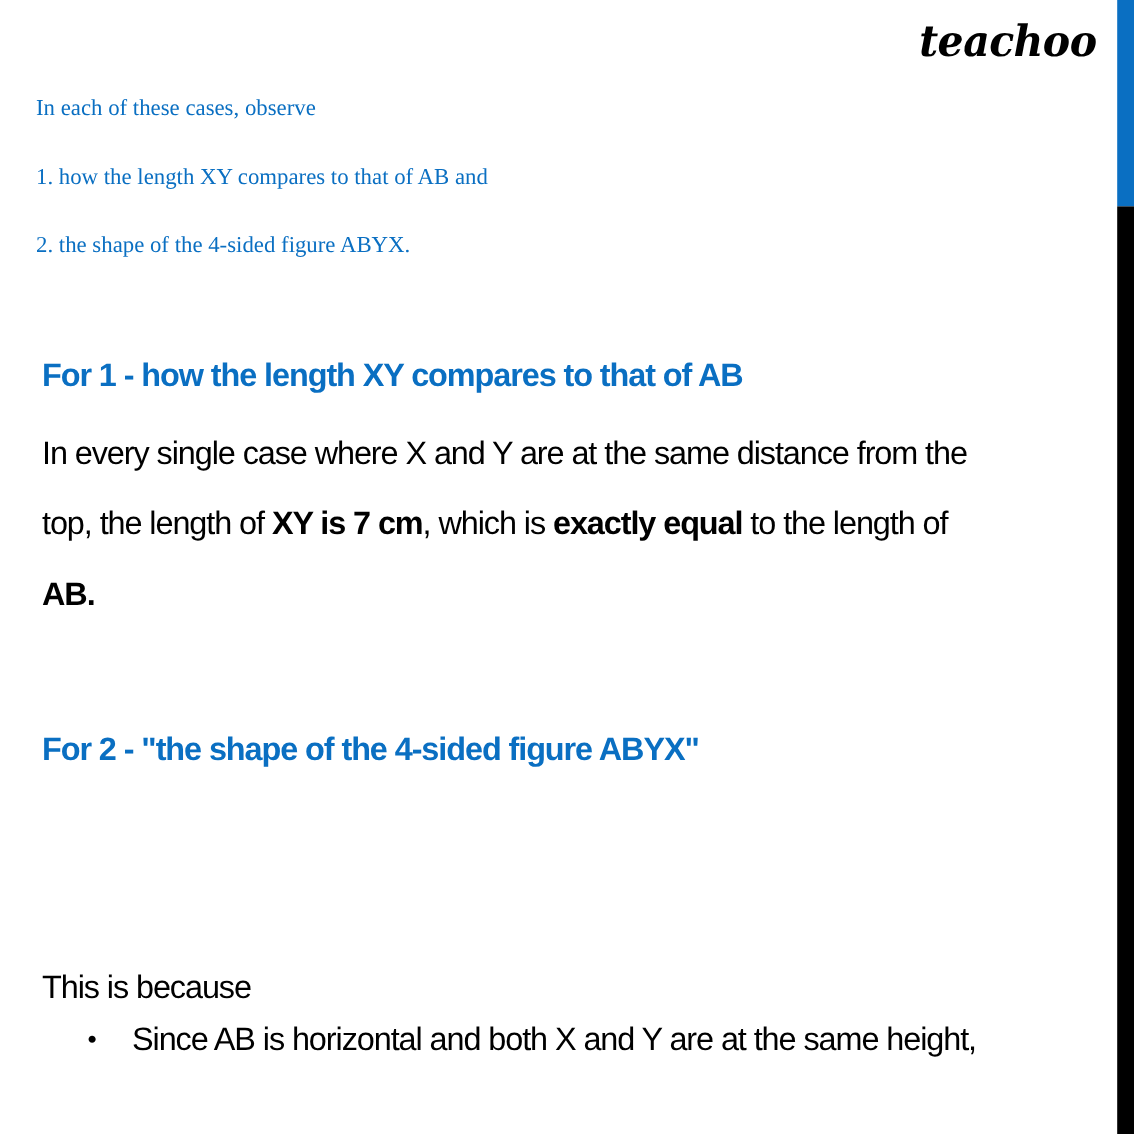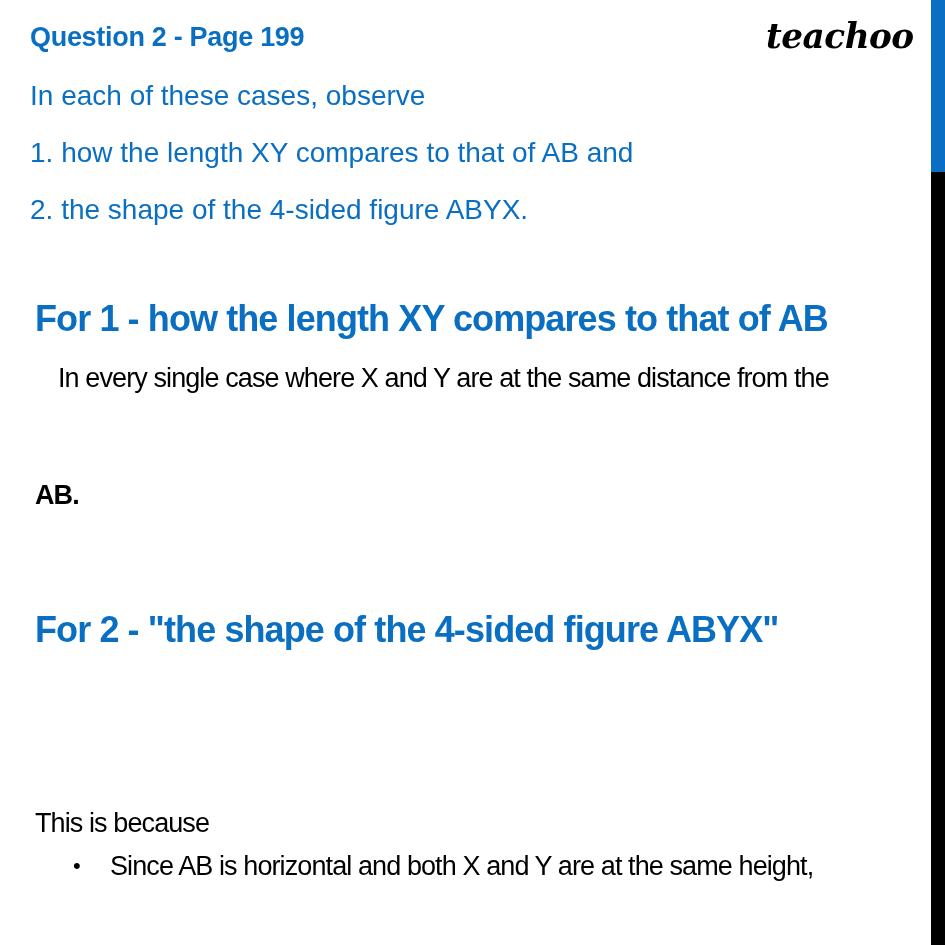--- a/index.html
+++ b/index.html
@@ -51,56 +51,59 @@
       font-size: 27px;
       letter-spacing: -0.6px;
     }
     .blue { color: #0a6fc2; }
     .title {
       font-weight: bold;
       font-size: 27px;
       letter-spacing: -0.3px;
     }
     .intro {
-      font-size: 28px;
+      font-size: 19px;
       letter-spacing: 0px;
+      font-family: Liberation Serif, serif;
     }
     .heading {
       font-weight: bold;
-      font-size: 36px;
+      font-size: 27px;
       letter-spacing: -0.9px;
     }
     .body-text {
       font-size: 27px;
       letter-spacing: -0.9px;
     }
     b { font-weight: bold; }
     .bullet-dot {
       position: absolute;
       left: 73px;
       font-size: 22px;
     }
   </style>
 </head>
 <body>
 
 <div class="page">
 
-  <div class="line blue title" style="left:30px; top:22px;">Question 2 - Page 199</div>
 
   <div class="logo">teachoo</div>
 
   <div class="line blue intro" style="left:30px; top:80px;">In each of these cases, observe</div>
   <div class="line blue intro" style="left:30px; top:137px;">1. how the length XY compares to that of AB and</div>
   <div class="line blue intro" style="left:30px; top:194px;">2. the shape of the 4-sided figure ABYX.</div>
 
   <div class="line blue heading" style="left:35px; top:298px;">For 1 - how the length XY compares to that of AB</div>
 
-  <div class="line body-text" style="left:35px; top:363px;margin-left:23px;">In every single case where X and Y are at the same distance from the</div>
+  <div class="line body-text" style="left:35px; top:363px;">In every single case where X and Y are at the same distance from the</div>
 
+  <div class="line body-text" style="left:35px; top:421px;">
+    <span>top, the length of </span><b>XY is 7 cm</b><span>, which is </span><b>exactly equal</b><span> to the length of</span>
+  </div>
 
   <div class="line body-text" style="left:35px; top:480px;">
     <b>AB.</b>
   </div>
 
   <div class="line blue heading" style="left:35px; top:609px;">For 2 - "the shape of the 4-sided figure ABYX"</div>
 
 
   <div class="line body-text" style="left:35px; top:808px;">This is because</div>
 

